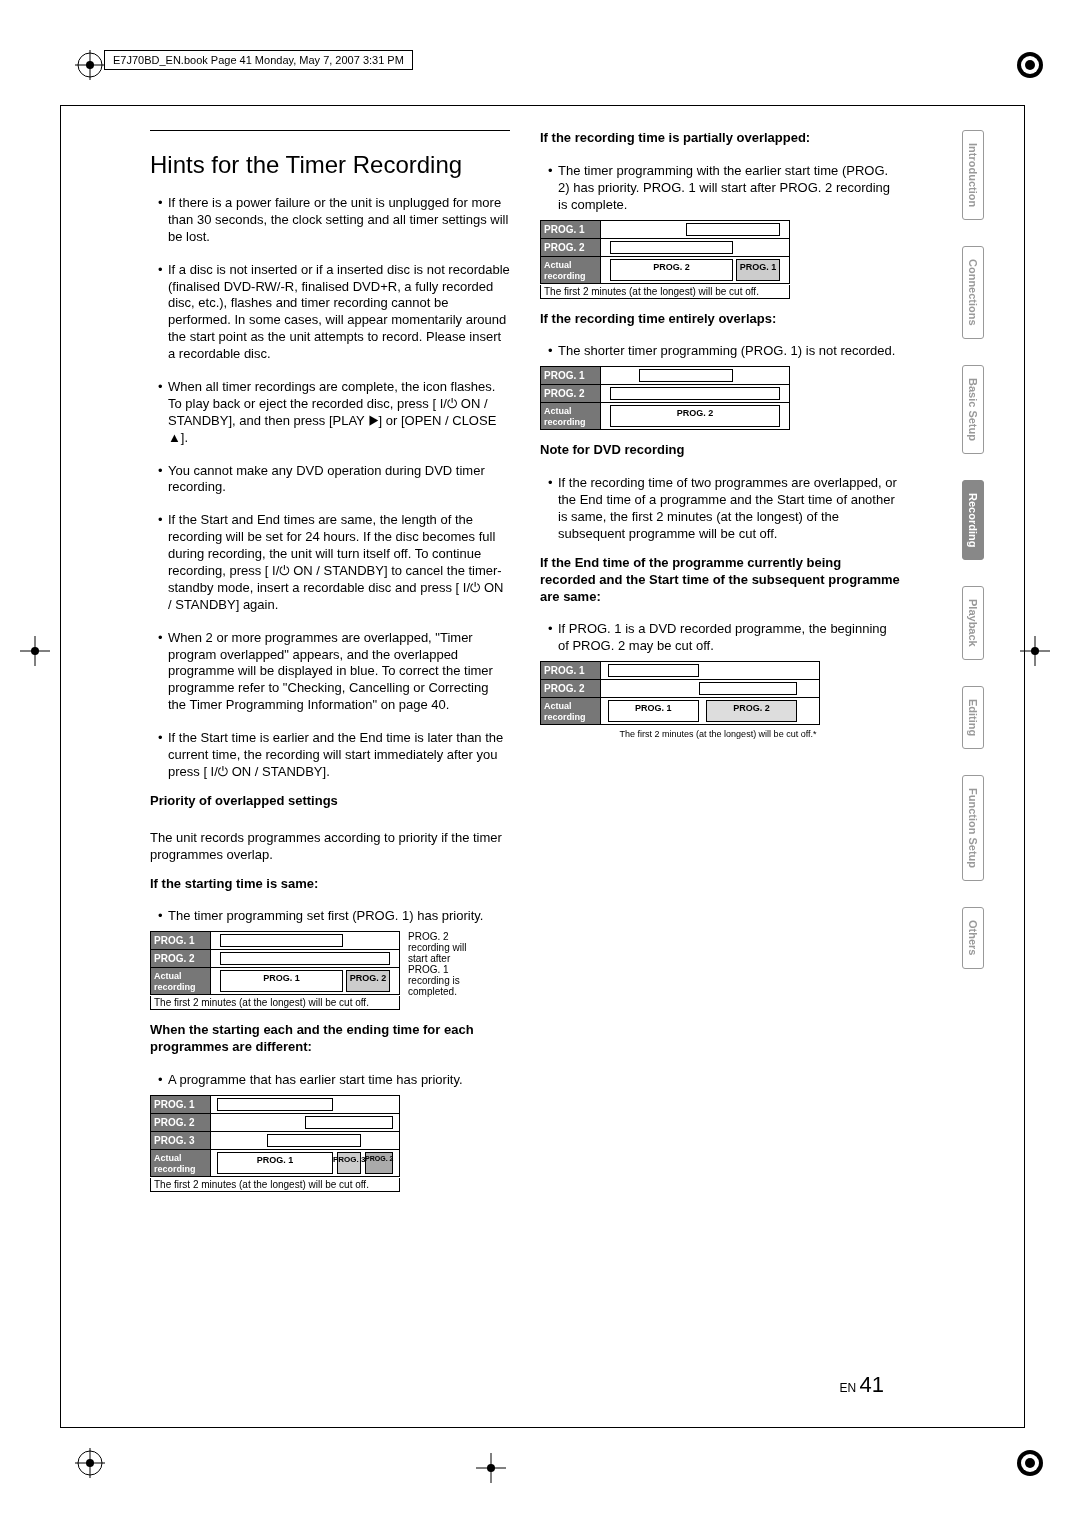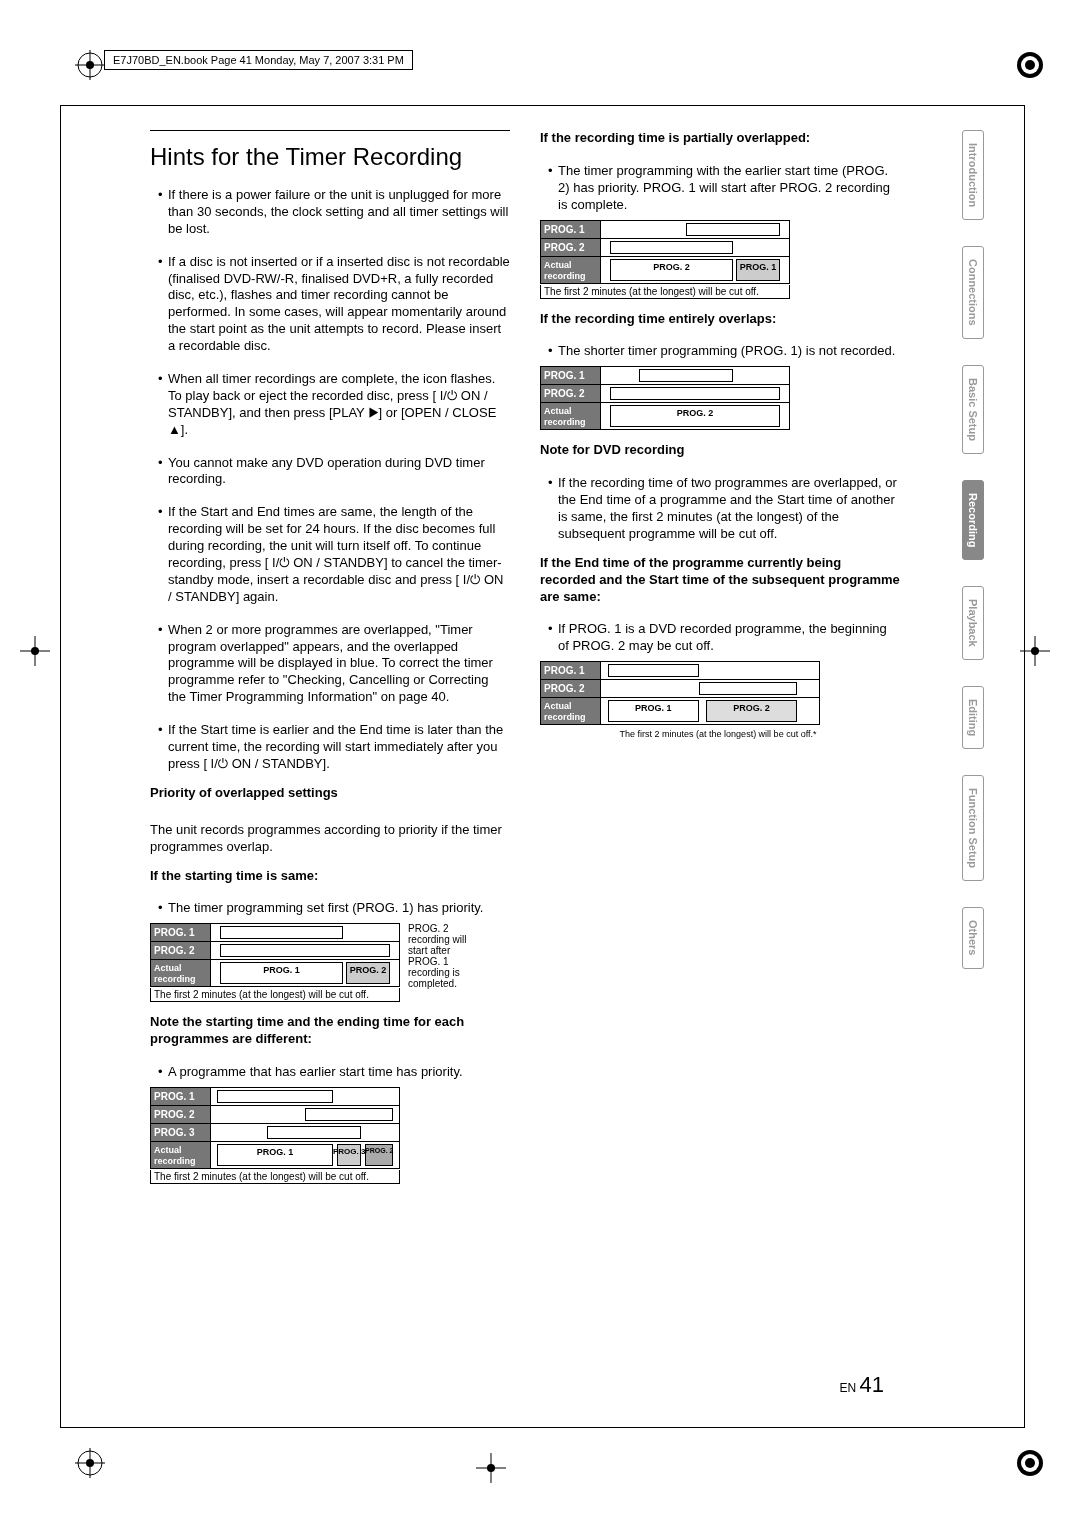--- a/index.html
+++ b/index.html
@@ -40,21 +40,21 @@
     top: 130px; left: 150px; right: 180px; bottom: 120px;
     display: flex;
     gap: 30px;
   }
   .col { flex: 1; }
 
   h1.section {
     font-size: 24px; font-weight: normal;
     margin-bottom: 8px;
     border-top: 1px solid #000;
-    padding-top: 12px;
+    padding-top: 20px;
   }
   ul.bullets { list-style: none; padding-left: 8px; }
   ul.bullets li { position: relative; padding-left: 10px; margin-bottom: 2px; line-height: 1.3; margin-top: 16px; }
   ul.bullets li::before { content: "•"; position: absolute; left: 0; }
   p { line-height: 1.3; margin-bottom: 2px; margin-top: 20px; }
   .subhead { font-weight: bold; margin-top: 12px; margin-bottom: 2px; }
 
   
   .diagram { margin-top: 6px; margin-bottom: 2px; }
   table.timegrid {
@@ -189,21 +189,21 @@
                   <span class="label-in-bar">PROG. 2</span>
                 </div>
           </td>
             </tr>
       </tbody>
         </table>
       <div class="caption">The first 2 minutes (at the longest) will be cut off.</div>
       <div class="sidenote" style="left:258px;top:0;width:70px">PROG. 2 recording will start after PROG. 1 recording is completed.</div>
     </div>
 
-    <p class="subhead">Note the starting time and the ending time for each programmes are different:</p>
+    <p class="subhead">When the starting each and the ending time for each programmes are different:</p>
     <ul class="bullets">
         <li>A programme that has earlier start time has priority.</li>
       </ul>
 
     <div class="diagram">
       <table class="timegrid">
         <tbody>
             <tr>
               <th>PROG. 1</th>
           <td class="bar-cell">

